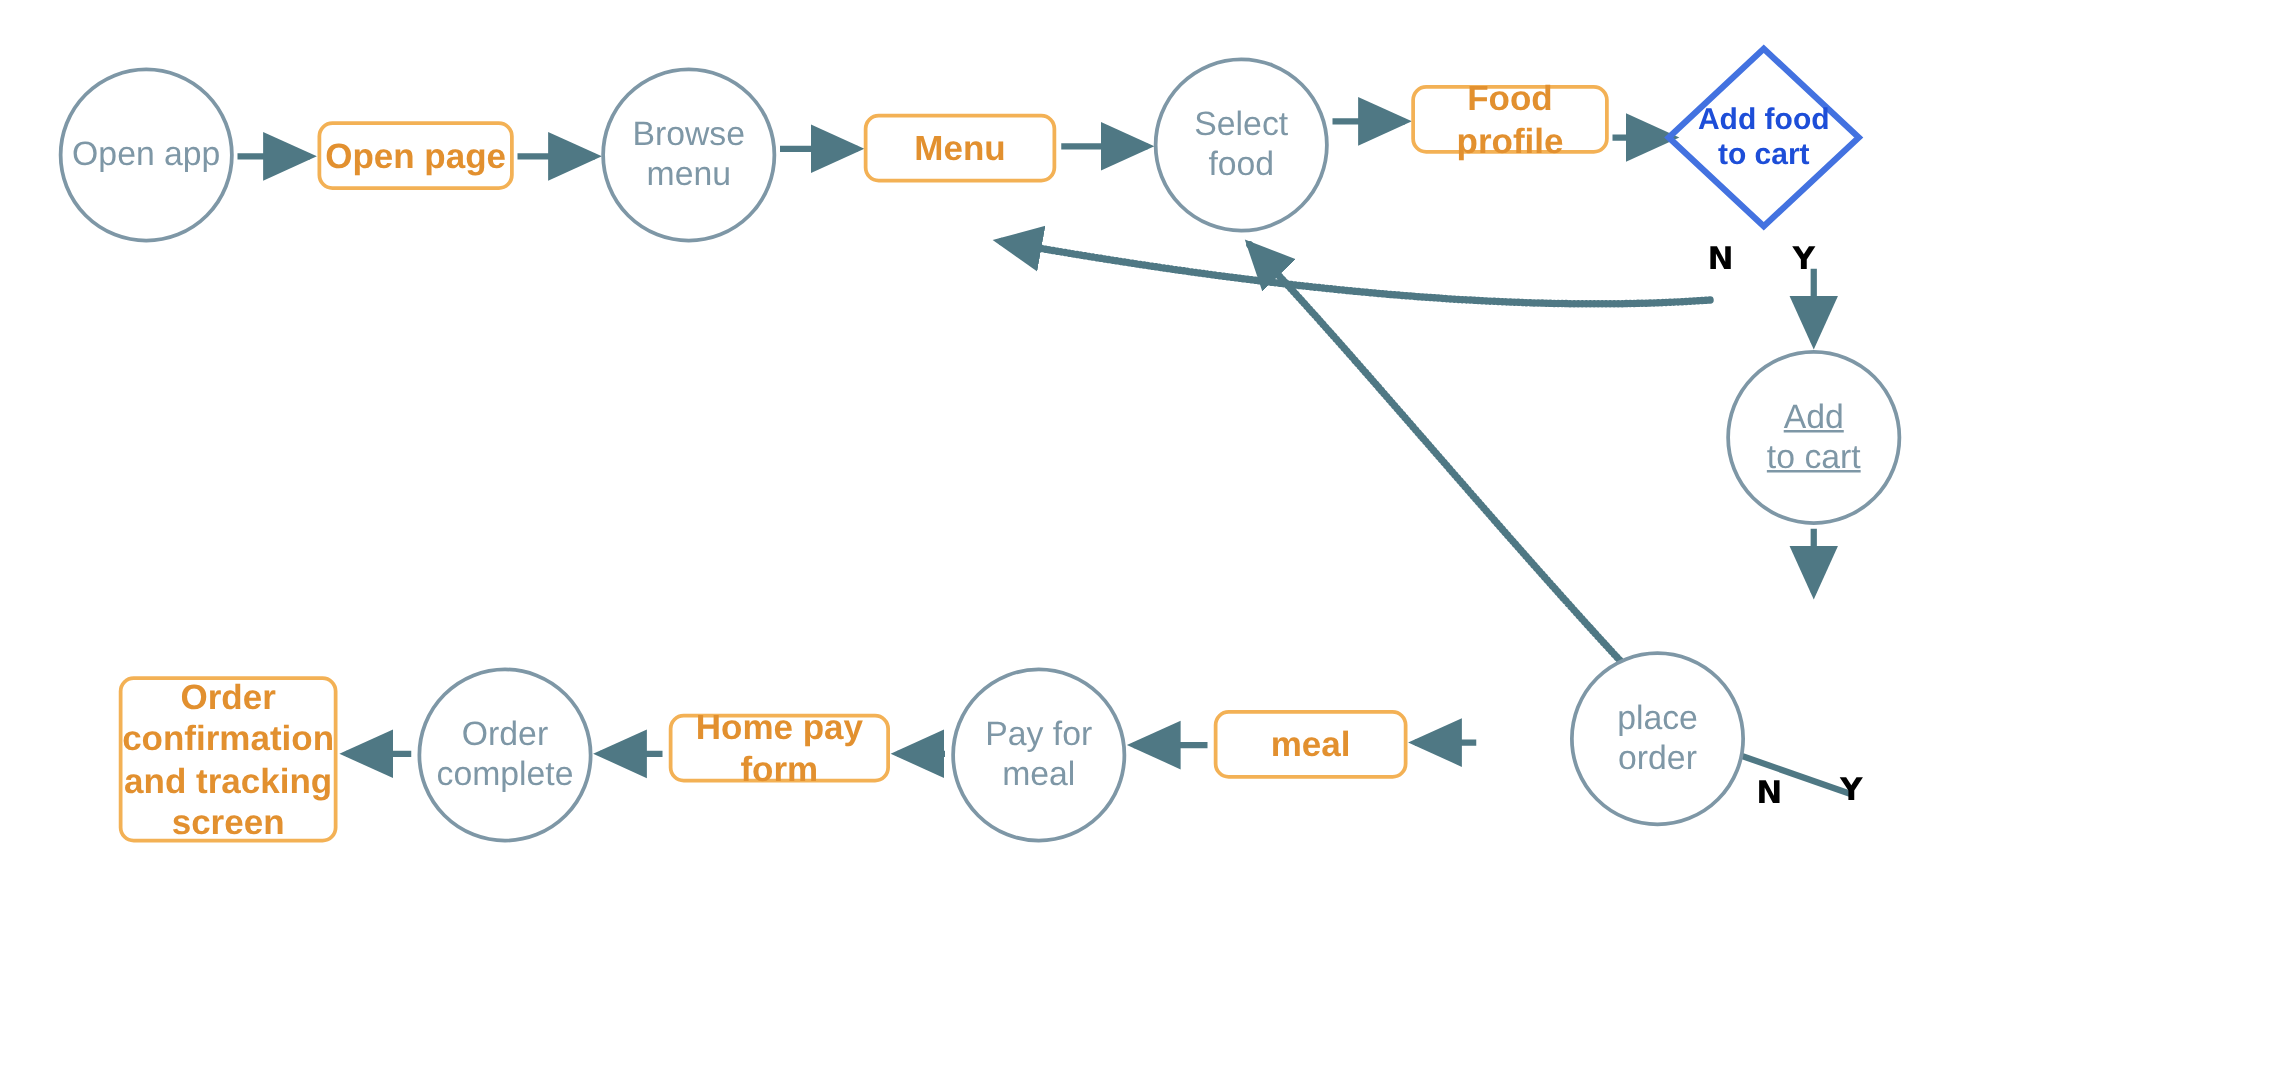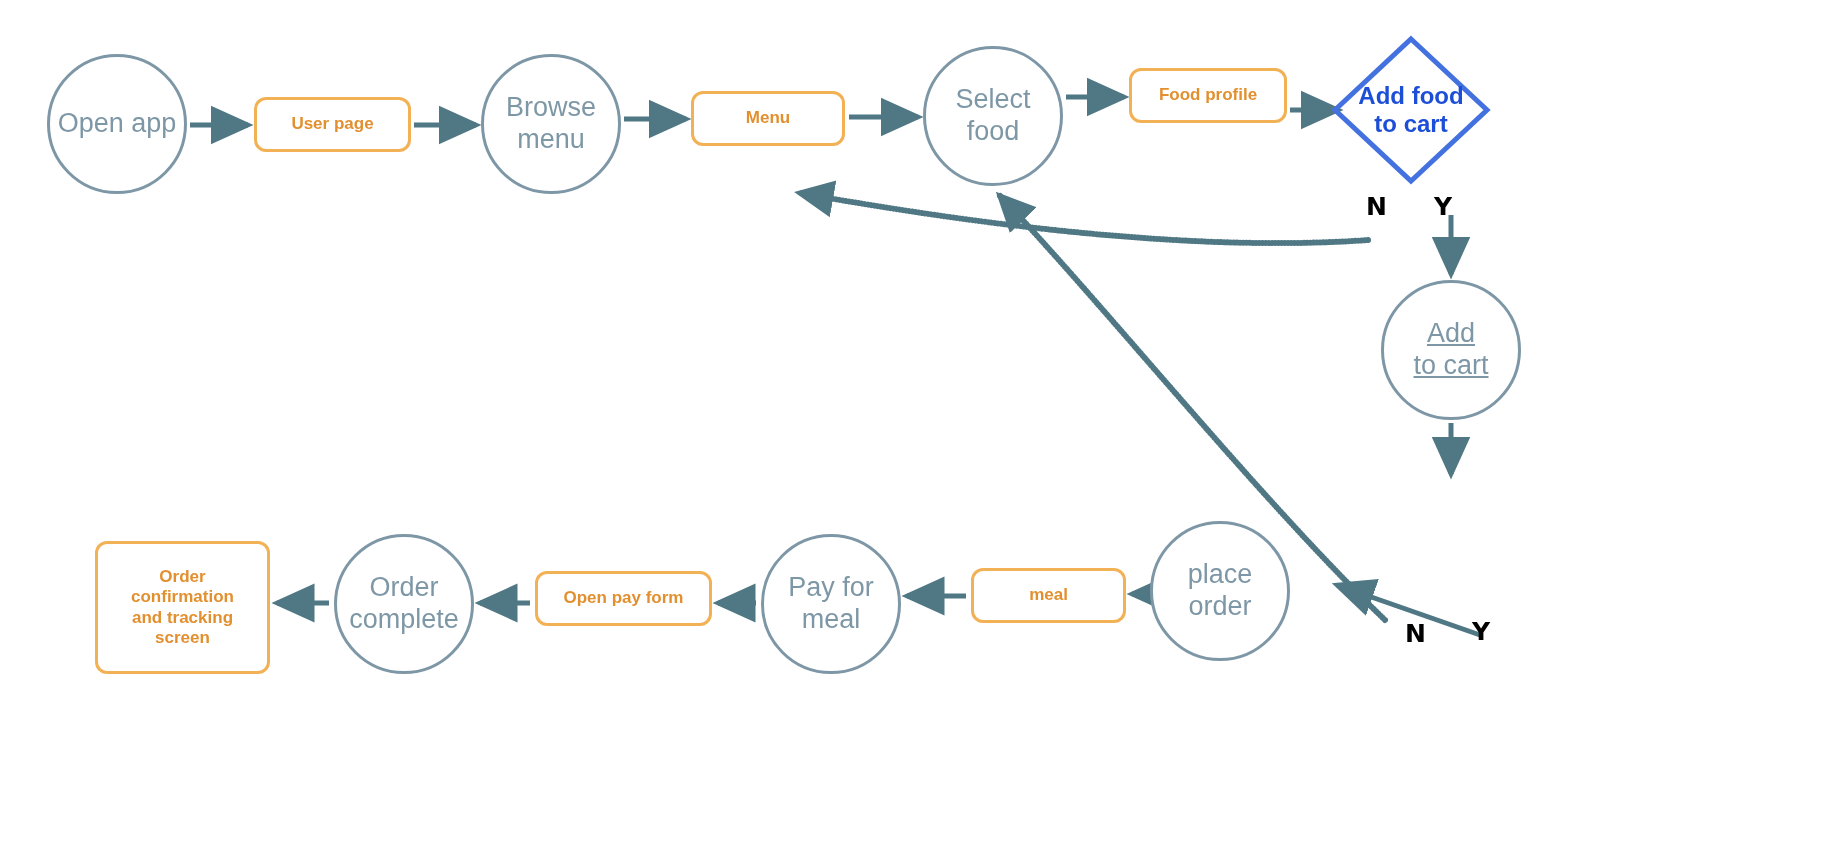--- a/index.html
+++ b/index.html
@@ -39,21 +39,21 @@
     border-radius: 50%;
     color: #7E97A6;
     font-size: 27px;
     font-weight: 400;
     background: #ffffff;
   }
   .node-rect {
     border: 3px solid #F3B155;
     border-radius: 12px;
     color: #E2902F;
-    font-size: 17px;
+    font-size: 28px;
     font-weight: 700;
     background: #ffffff;
   }
   .node-diamond {
     color: #1d4ed8;
     font-size: 24px;
     font-weight: 700;
     background: transparent;
     z-index: 3;
   }
@@ -119,21 +119,21 @@
       <path d="M1368,240 C1230,250 1040,236 800,193" marker-end="url(#arrowbig)"></path>
       <path d="M1385,620 C1260,500 1100,300 1000,196" marker-end="url(#arrowbig)"></path>
     </g>
   </svg>
 
   <div class="node node-circle" style="left:47px;top:54px;width:140px;height:140px;">
     <span>Open app</span>
   </div>
 
   <div class="node node-rect" style="left:254px;top:97px;width:157px;height:55px;">
-    <span>User page</span>
+    <span>Open page</span>
   </div>
 
   <div class="node node-circle" style="left:481px;top:54px;width:140px;height:140px;">
     <span>Browse<br>menu</span>
   </div>
 
   <div class="node node-rect" style="left:691px;top:91px;width:154px;height:55px;">
     <span>Menu</span>
   </div>
 
@@ -150,34 +150,34 @@
       <polygon points="80,4 156,75 80,146 4,75" fill="none" stroke="#4372E0" stroke-width="5"></polygon>
     </svg>
     <span class="dlabel">Add food<br>to cart</span>
   </div>
 
   <div class="node node-circle" style="left:1381px;top:280px;width:140px;height:140px;text-decoration:underline;">
     <span>Add<br>to cart</span>
   </div>
 
 
-  <div class="node node-circle" style="left:1150px;top:521px;width:140px;height:140px;justify-content:center;">
+  <div class="node node-circle" style="left:1256px;top:521px;width:140px;height:140px;justify-content:center;">
     <span>place<br>order</span>
   </div>
 
   <div class="node node-rect" style="left:971px;top:568px;width:155px;height:55px;">
     <span>meal</span>
   </div>
 
   <div class="node node-circle" style="left:761px;top:534px;width:140px;height:140px;">
     <span>Pay for<br>meal</span>
   </div>
 
   <div class="node node-rect" style="left:535px;top:571px;width:177px;height:55px;">
-    <span>Open pay form</span>
+    <span>Home pay form</span>
   </div>
 
   <div class="node node-circle" style="left:334px;top:534px;width:140px;height:140px;">
     <span>Order<br>complete</span>
   </div>
 
   <div class="node node-rect" style="left:95px;top:541px;width:175px;height:133px;">
     <span>Order<br>confirmation<br>and tracking<br>screen</span>
   </div>
 

